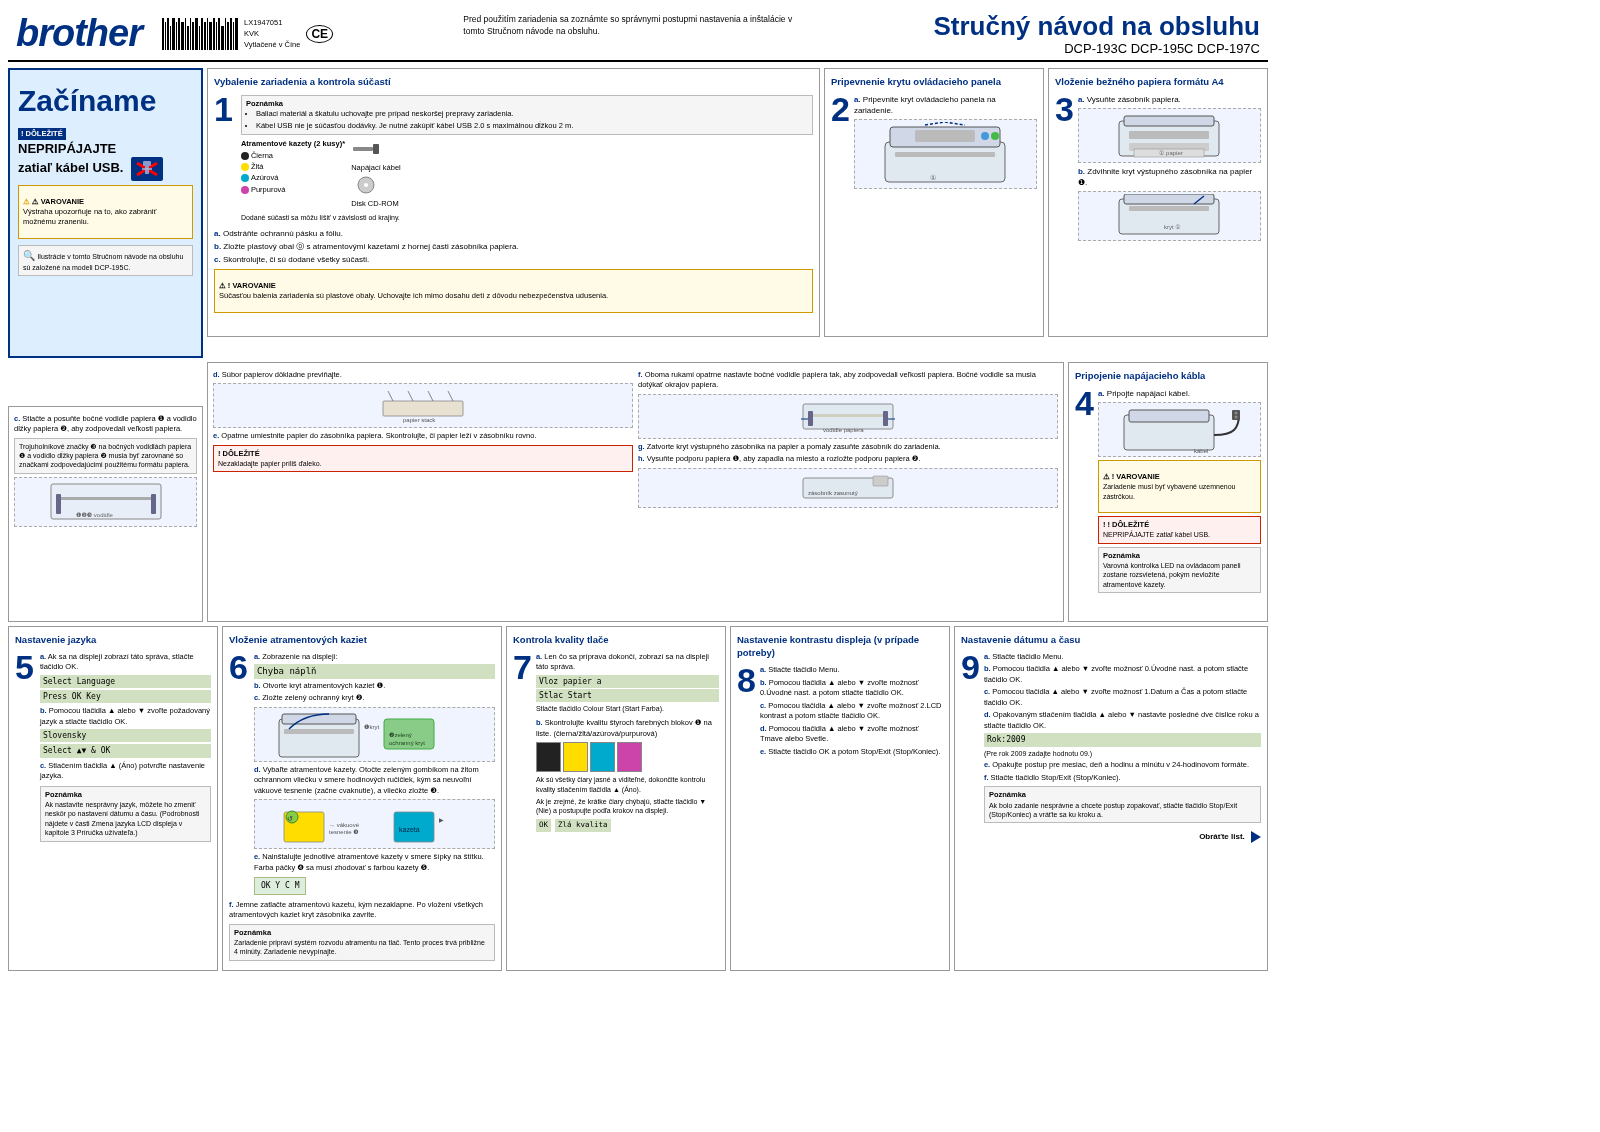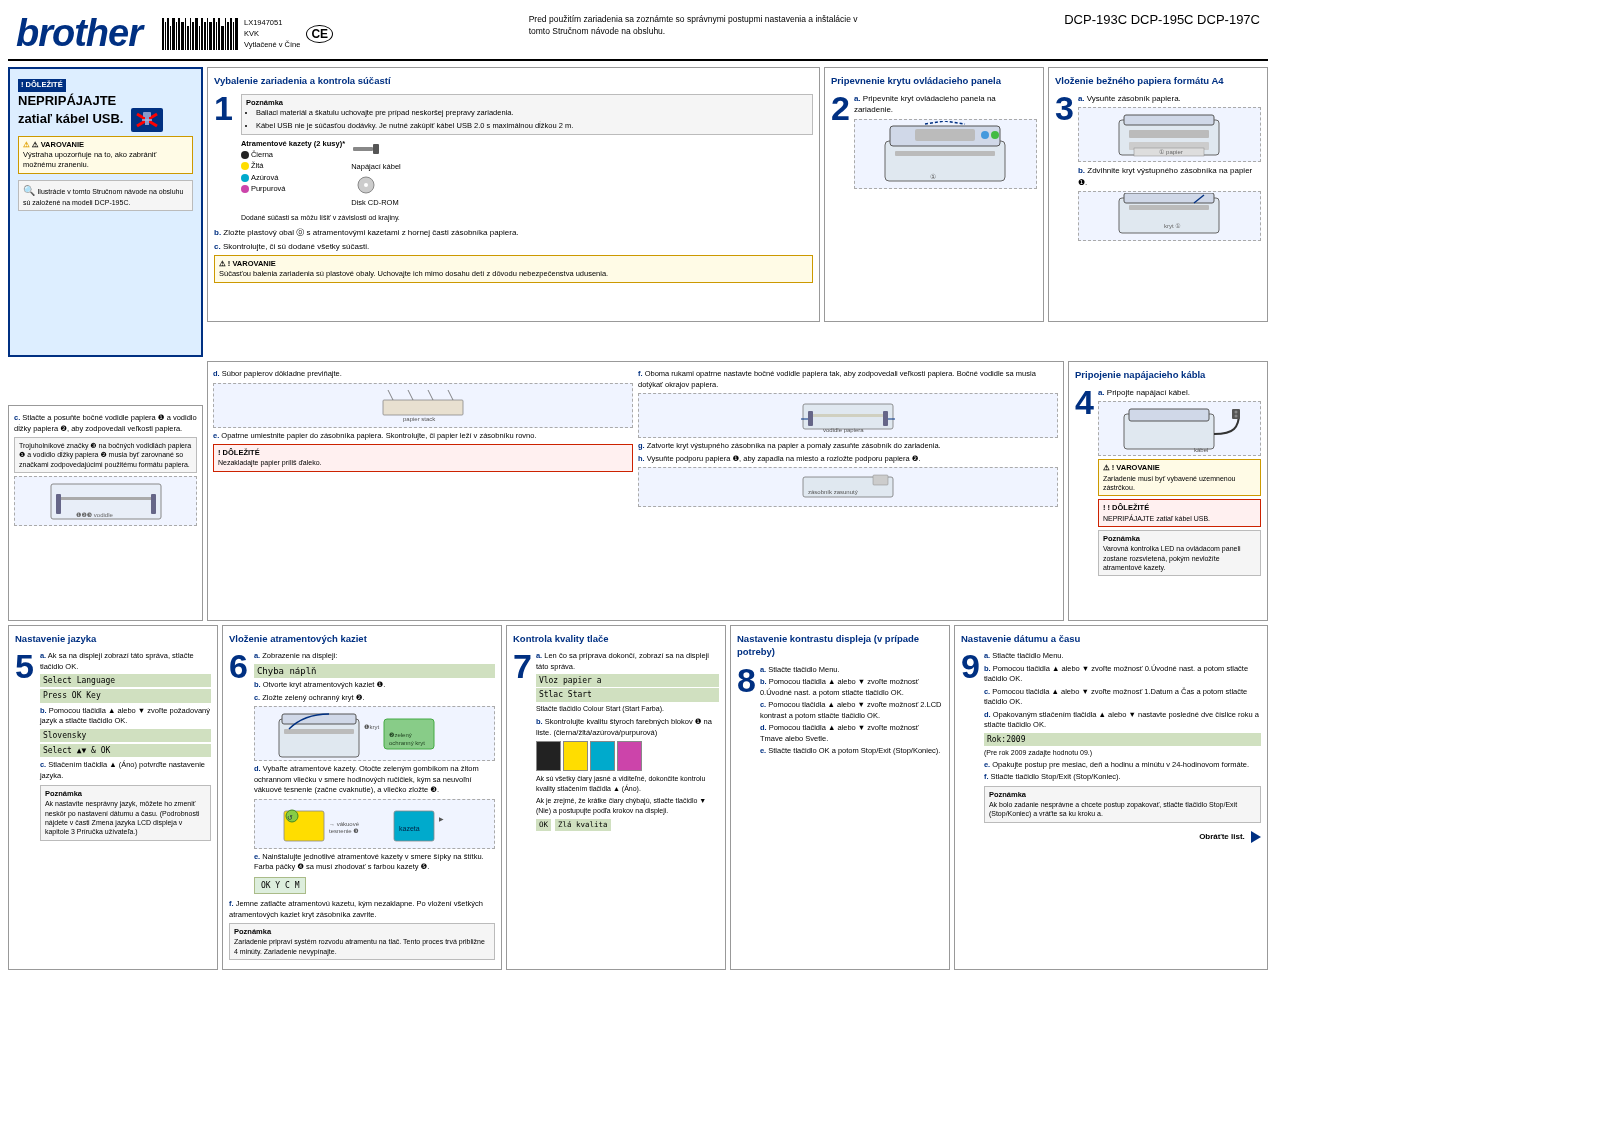--- a/index.html
+++ b/index.html
@@ -126,21 +126,21 @@
       font-size: 7.5px;
       line-height: 1.35;
     }
     .note-title {
       font-weight: bold;
       font-size: 7.5px;
     }
     .warn {
       background: #fffbe6;
       border: 1px solid #cc9900;
-      padding: 3px 4px;
+      padding: 11px 4px;
       margin: 3px 0;
       font-size: 7.5px;
       line-height: 1.35;
     }
     .imp {
       background: #fff0f0;
       border: 1px solid #cc2200;
       padding: 3px 4px;
       margin: 3px 0;
       font-size: 7.5px;
@@ -231,29 +231,31 @@
         </div>
         <div style="display:flex; align-items:center; gap:3px;">
           <span style="font-size:12px; font-weight:bold; border:1.5px solid #000; border-radius:50%; padding:1px 4px; display:inline-block;">CE</span>
         </div>
       </div>
     </div>
     <div style="max-width:340px;">
       <p style="font-size:8.5px; line-height:1.4;">Pred použitím zariadenia sa zoznámte so správnymi postupmi nastavenia a inštalácie v tomto Stručnom návode na obsluhu.</p>
     </div>
     <div class="header-right">
+      <div class="title-main">Stručný návod na obsluhu</div>
       <div class="title-sub">DCP-193C  DCP-195C  DCP-197C</div>
     </div>
   </div>
 
   <div class="full-layout">
 
     <div class="row1">
 
       <div class="section-box zaciname-box" style="border:2px solid #003082; background:#ddeeff; padding:10px 8px;">
+        <div class="zaciname-title">Začíname</div>
         <div style="margin-bottom:4px;">
           <span class="blue-bar">! DÔLEŽITÉ</span>
           <div class="no-usb-text">
             <span>NEPRIPÁJAJTE</span><br>
             <span>zatiaľ kábel USB.</span>
             <span style="display:inline-block; width:32px; height:24px; background:#003082; position:relative; vertical-align:middle; margin-left:4px; border-radius:2px;">
               
               <svg width="32" height="24" viewBox="0 0 32 24" style="position:absolute;top:0;left:0;">
                 <line x1="6" y1="6" x2="26" y2="18" stroke="red" stroke-width="3"></line>
                 <line x1="26" y1="6" x2="6" y2="18" stroke="red" stroke-width="3"></line>
@@ -312,20 +314,21 @@
                       <circle cx="15" cy="10" r="2" fill="white"></circle>
                     </svg>
                   <br><span>Disk CD-ROM</span>
                 </div>
               </div>
             </div>
             <p style="font-size:7px;">Dodané súčasti sa môžu líšiť v závislosti od krajiny.</p>
           </div>
         </div>
         <div style="margin-top:3px; font-size:8px;">
+          <p><span class="label-a">a.</span> <span>Odstráňte ochrannú pásku a fóliu.</span></p>
           <p><span class="label-a">b.</span> <span>Zložte plastový obal ⓪ s atramentovými kazetami z hornej časti zásobníka papiera.</span></p>
           <p><span class="label-a">c.</span> <span>Skontrolujte, či sú dodané všetky súčasti.</span></p>
         </div>
         <div class="warn">
           <span class="warn-title">⚠ <span>! VAROVANIE</span></span><br>
           <span>Súčasťou balenia zariadenia sú plastové obaly. Uchovajte ich mimo dosahu detí z dôvodu nebezpečenstva udusenia.</span>
         </div>
       </div>
 
       <div class="section-box" style="padding:6px;">

